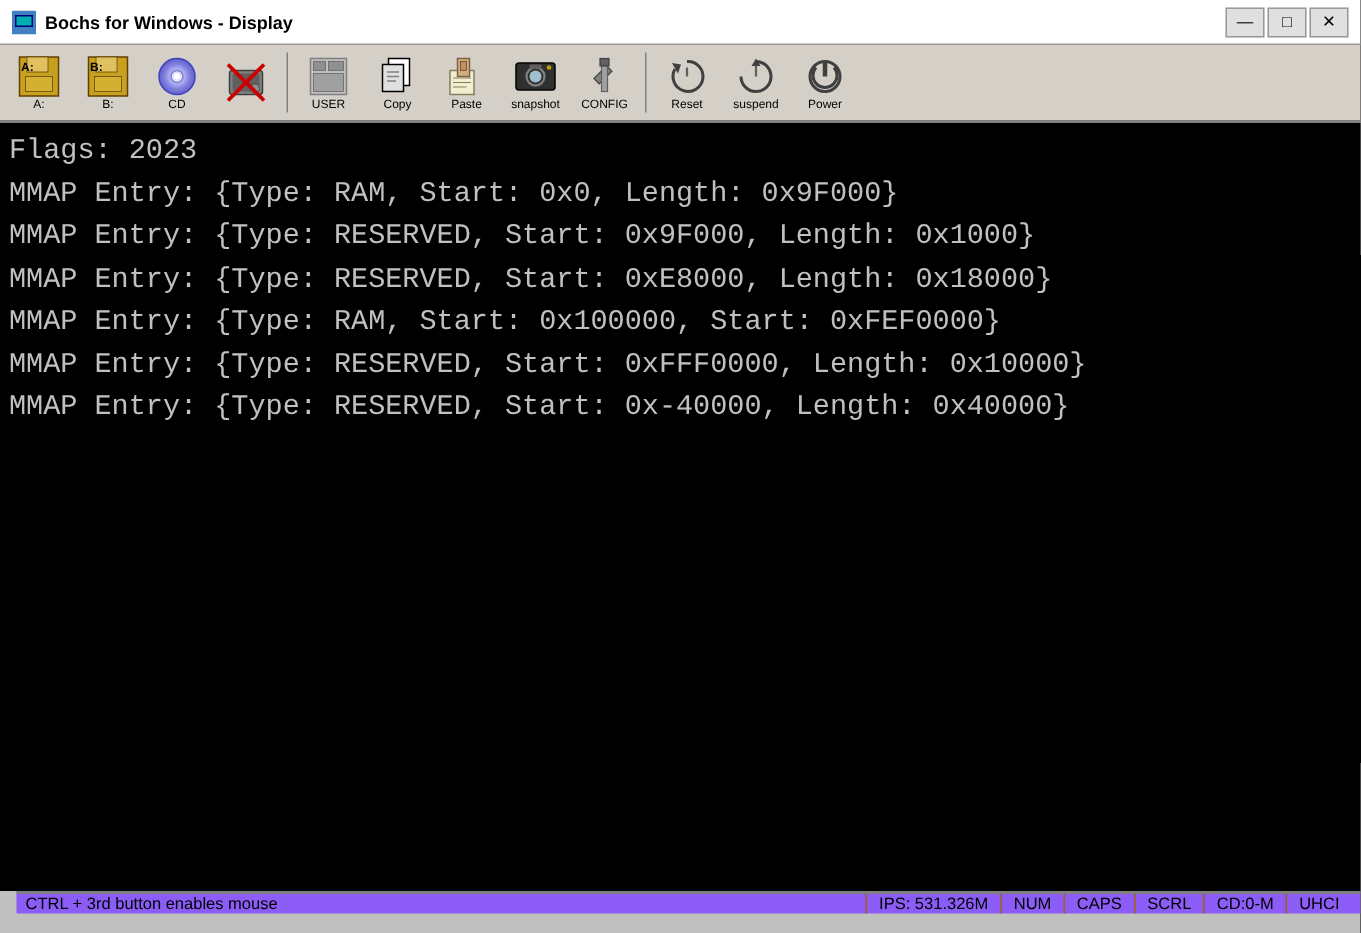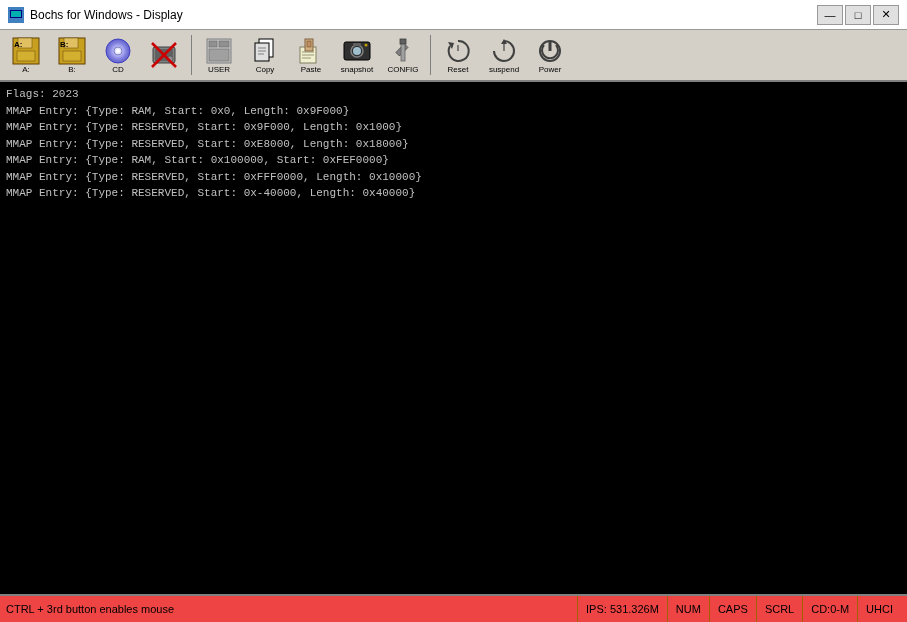--- a/index.html
+++ b/index.html
@@ -19,20 +19,21 @@
       align-items: center;
       background: #ffffff;
       height: 30px;
       padding: 0 8px;
       border-bottom: 1px solid #999;
     }
     #title-bar-text {
       flex: 1;
       font-size: 12px;
       color: #000;
+      font-weight: bold;
     }
     #title-bar-controls {
       display: flex;
       gap: 2px;
     }
     .win-btn {
       width: 26px;
       height: 20px;
       background: #e0e0e0;
       border: 1px solid #999;
@@ -85,37 +86,38 @@
       font-size: 8px;
       text-align: center;
       line-height: 1;
     }
 
     
     #terminal {
       background: #000;
       color: #c0c0c0;
       font-family: 'Courier New', Courier, monospace;
-      font-size: 11px;
+      font-size: 19px;
       line-height: 1.5;
       padding: 4px 6px;
       flex: 1;
       overflow: hidden;
       height: calc(622px - 30px - 52px - 28px);
     }
 
     
     #status-bar {
       display: flex;
       align-items: center;
-      background: #ef4444;
-      height: 28px;
+      background: #8b5cf6;
+      height: 15px;
       border-top: 2px solid #808080;
       padding: 0 6px;
       font-size: 11px;
+      margin-left: 11px;
     }
     #status-left {
       flex: 1;
       color: #000;
     }
     .status-section {
       padding: 0 8px;
       border-left: 1px solid #a16207;
       height: 100%;
       display: flex;

